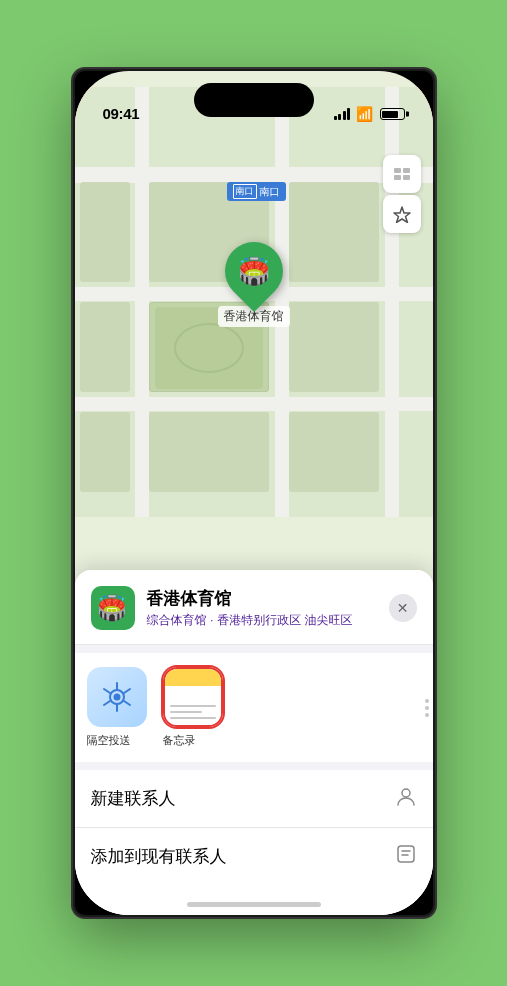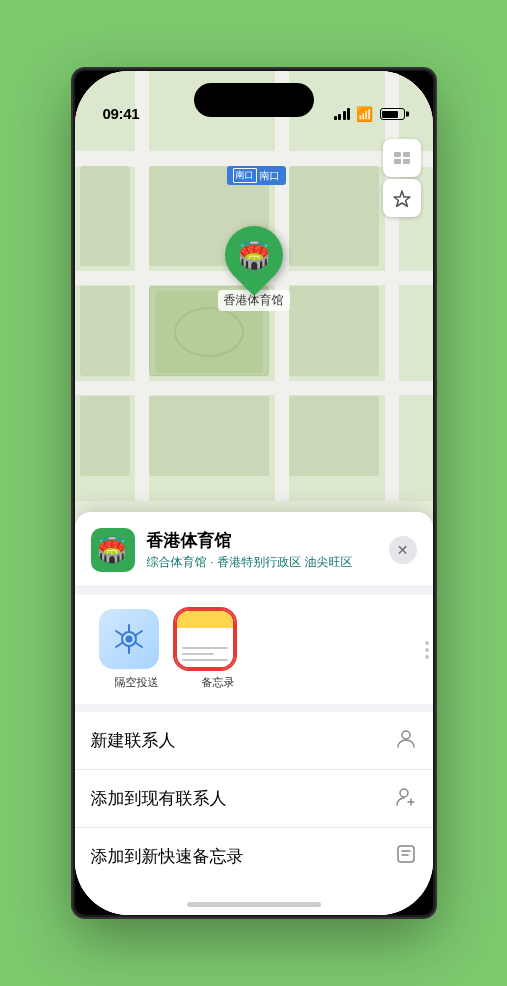--- a/index.html
+++ b/index.html
@@ -109,21 +109,21 @@
     .battery-fill {
       width: 80%;
       height: 100%;
       background: #000;
       border-radius: 1px;
     }
 
     
     .map-area {
       position: absolute;
-      top: 0; left: 0; right: 0;
+      top: 16px; left: 0; right: 0;
       height: 430px;
       background: #fca5a5;
       overflow: hidden;
     }
 
     
     .map-controls {
       position: absolute;
       top: 68px;
       right: 12px;
@@ -221,21 +221,21 @@
     }
 
     .place-name {
       font-size: 17px;
       font-weight: 600;
       color: #000;
     }
 
     .place-sub {
       font-size: 12px;
-      color: #0f766e;
+      color: #4c1d95;
       margin-top: 2px;
     }
 
     .close-btn {
       width: 28px;
       height: 28px;
       background: #e5e5ea;
       border-radius: 50%;
       display: flex;
       align-items: center;
@@ -260,21 +260,21 @@
     .share-items {
       display: flex;
       gap: 4px;
       padding: 0 12px;
       align-items: flex-start;
     }
 
     .share-item {
       display: flex;
       flex-direction: column;
-      align-items: flex-end;
+      align-items: flex-start;
       gap: 6px;
       min-width: 72px;
       cursor: pointer;
     }
 
     .share-icon-wrap {
       width: 60px;
       height: 60px;
       border-radius: 14px;
       display: flex;
@@ -521,34 +521,23 @@
         <div class="action-item">
           <span class="action-label">新建联系人</span>
           <span class="action-icon">
             <svg width="22" height="22" viewBox="0 0 22 22" fill="none">
               <circle cx="11" cy="8" r="4" stroke="#555" stroke-width="1.5" fill="none"></circle>
               <path d="M3 20c0-4 3.6-7 8-7s8 3 8 7" stroke="#555" stroke-width="1.5" fill="none" stroke-linecap="round"></path>
             </svg>
           </span>
         </div>
 
+
         <div class="action-item">
           <span class="action-label">添加到现有联系人</span>
-          <span class="action-icon">
-            <svg width="22" height="22" viewBox="0 0 22 22" fill="none">
-              <circle cx="9" cy="8" r="4" stroke="#555" stroke-width="1.5" fill="none"></circle>
-              <path d="M2 20c0-4 3.1-7 7-7" stroke="#555" stroke-width="1.5" fill="none" stroke-linecap="round"></path>
-              <line x1="16" y1="14" x2="16" y2="20" stroke="#555" stroke-width="1.5" stroke-linecap="round"></line>
-              <line x1="13" y1="17" x2="19" y2="17" stroke="#555" stroke-width="1.5" stroke-linecap="round"></line>
-            </svg>
-          </span>
-        </div>
-
-        <div class="action-item">
-          <span class="action-label">添加到新快速备忘录</span>
           <span class="action-icon">
             <svg width="22" height="22" viewBox="0 0 22 22" fill="none">
               <rect x="3" y="3" width="16" height="16" rx="3" stroke="#555" stroke-width="1.5" fill="none"></rect>
               <line x1="7" y1="8" x2="15" y2="8" stroke="#555" stroke-width="1.5" stroke-linecap="round"></line>
               <line x1="7" y1="12" x2="13" y2="12" stroke="#555" stroke-width="1.5" stroke-linecap="round"></line>
             </svg>
           </span>
         </div>
 
 

